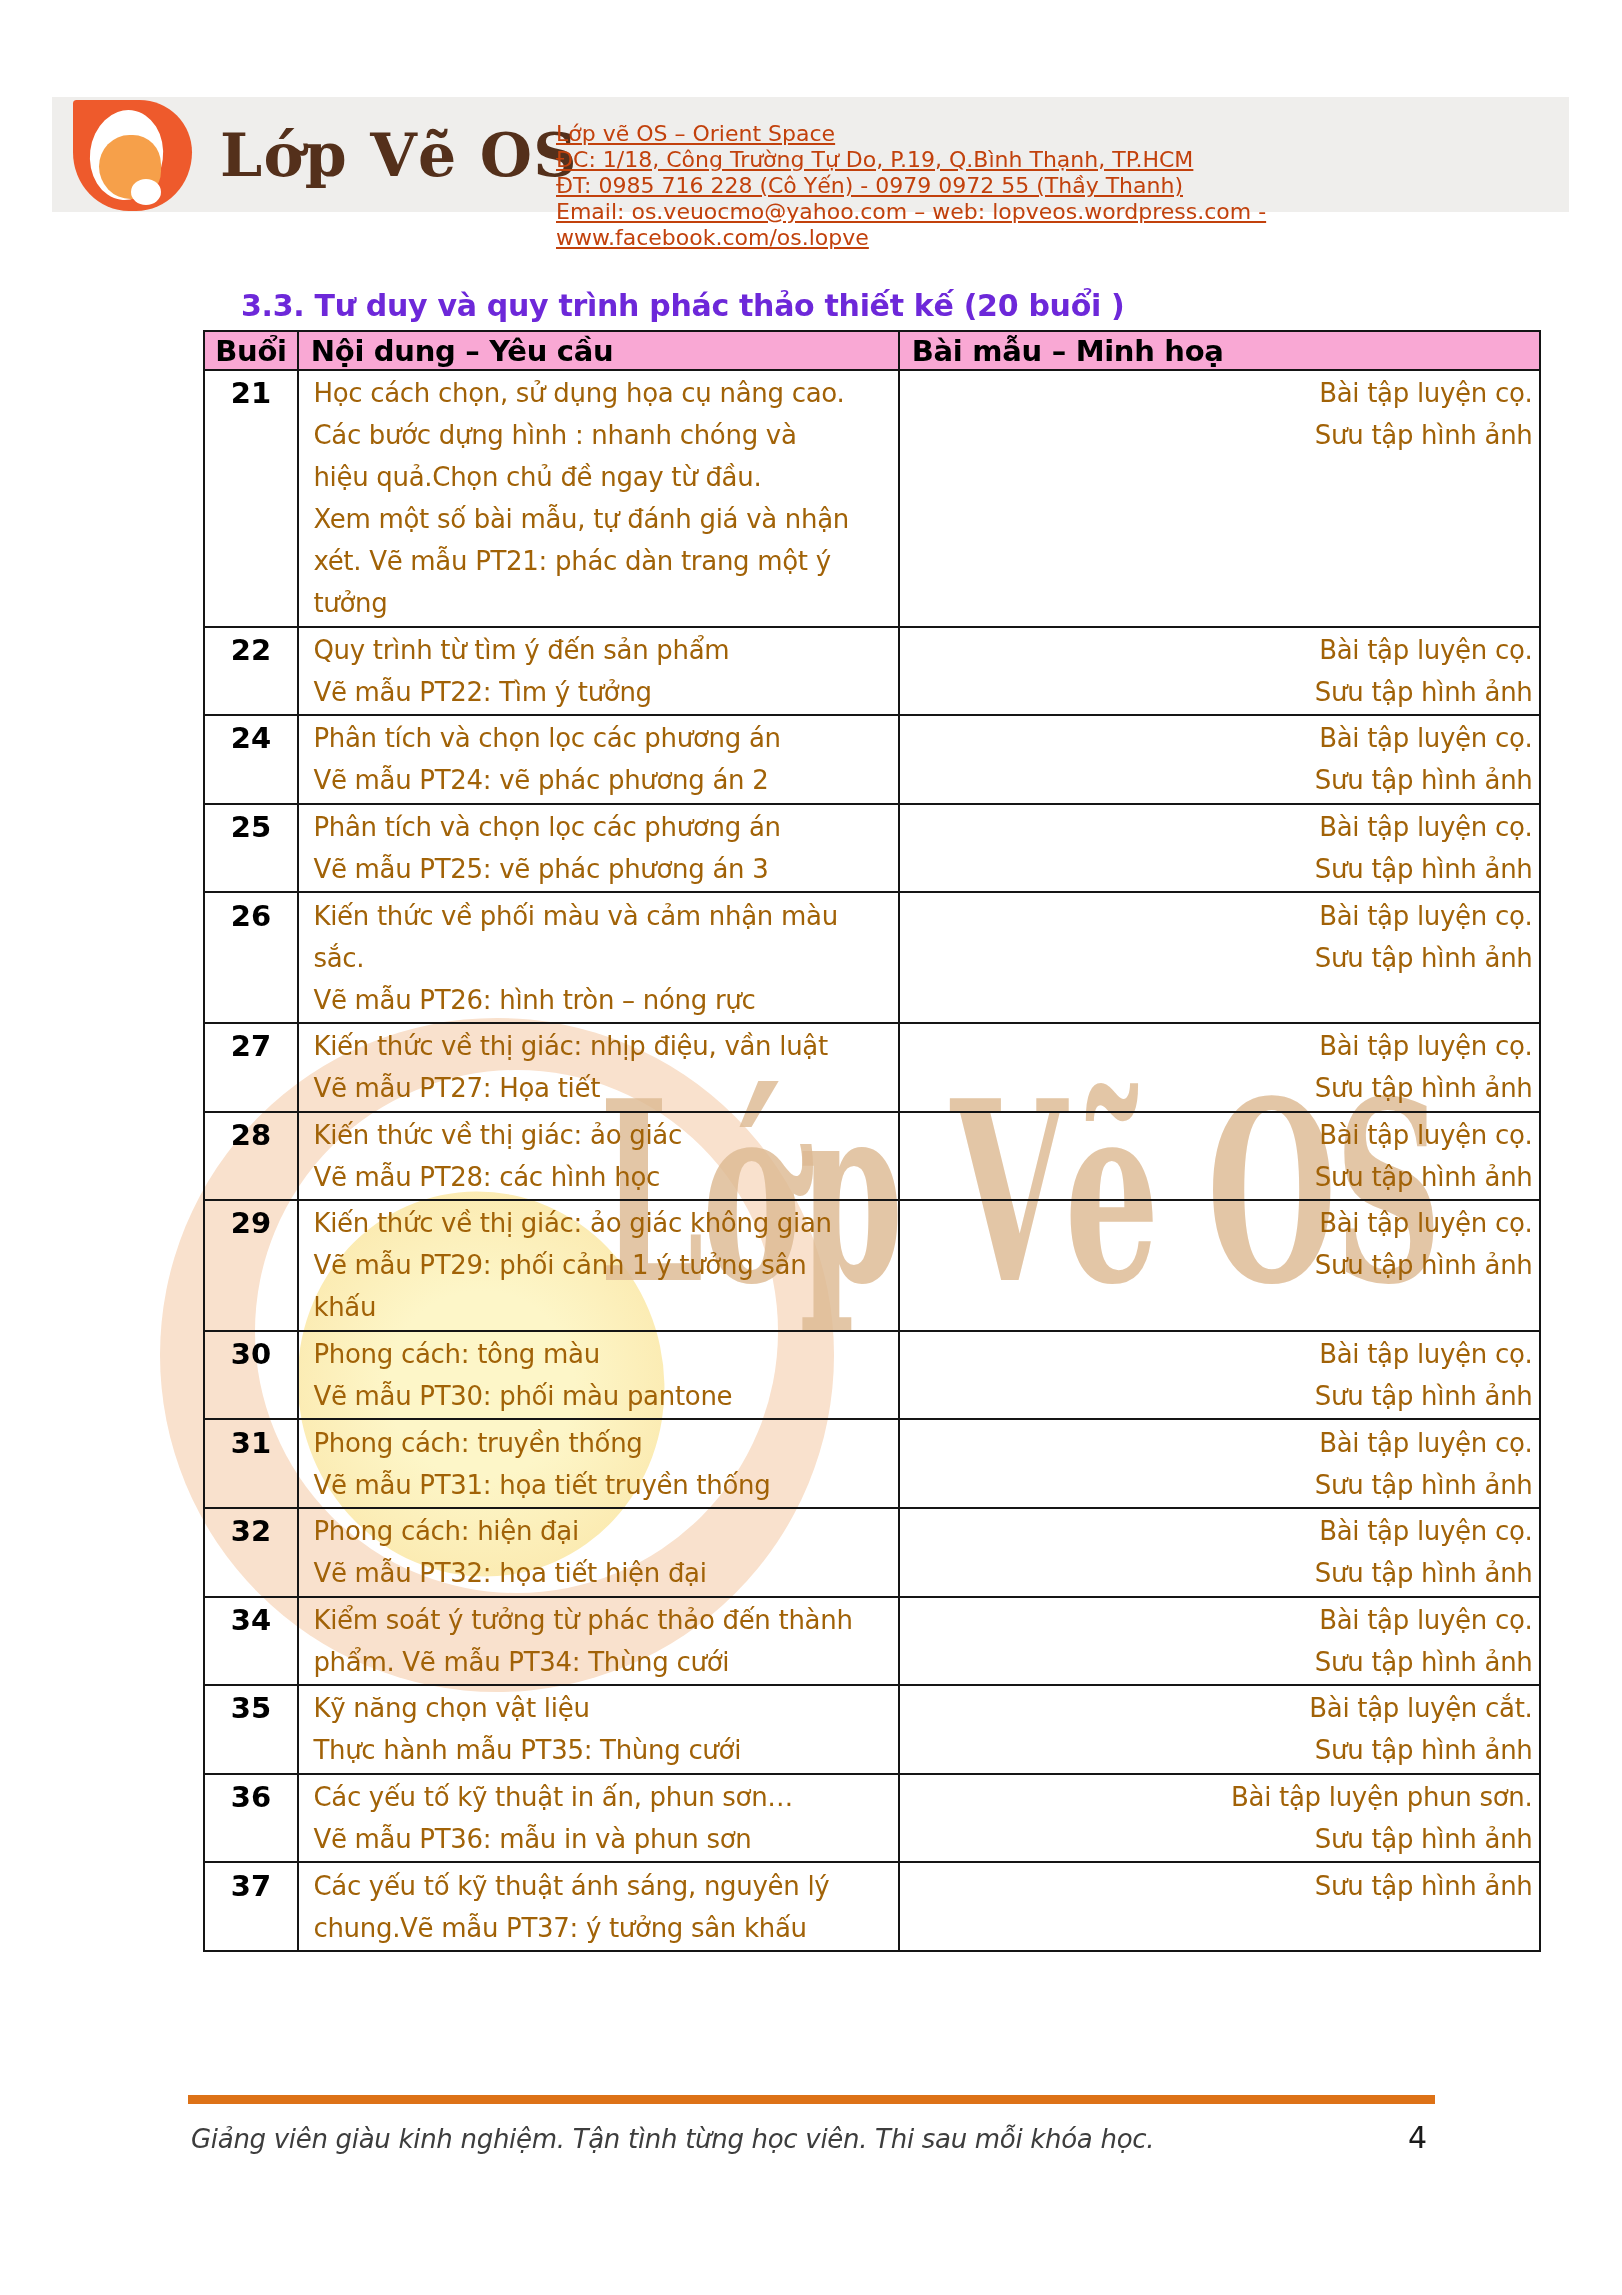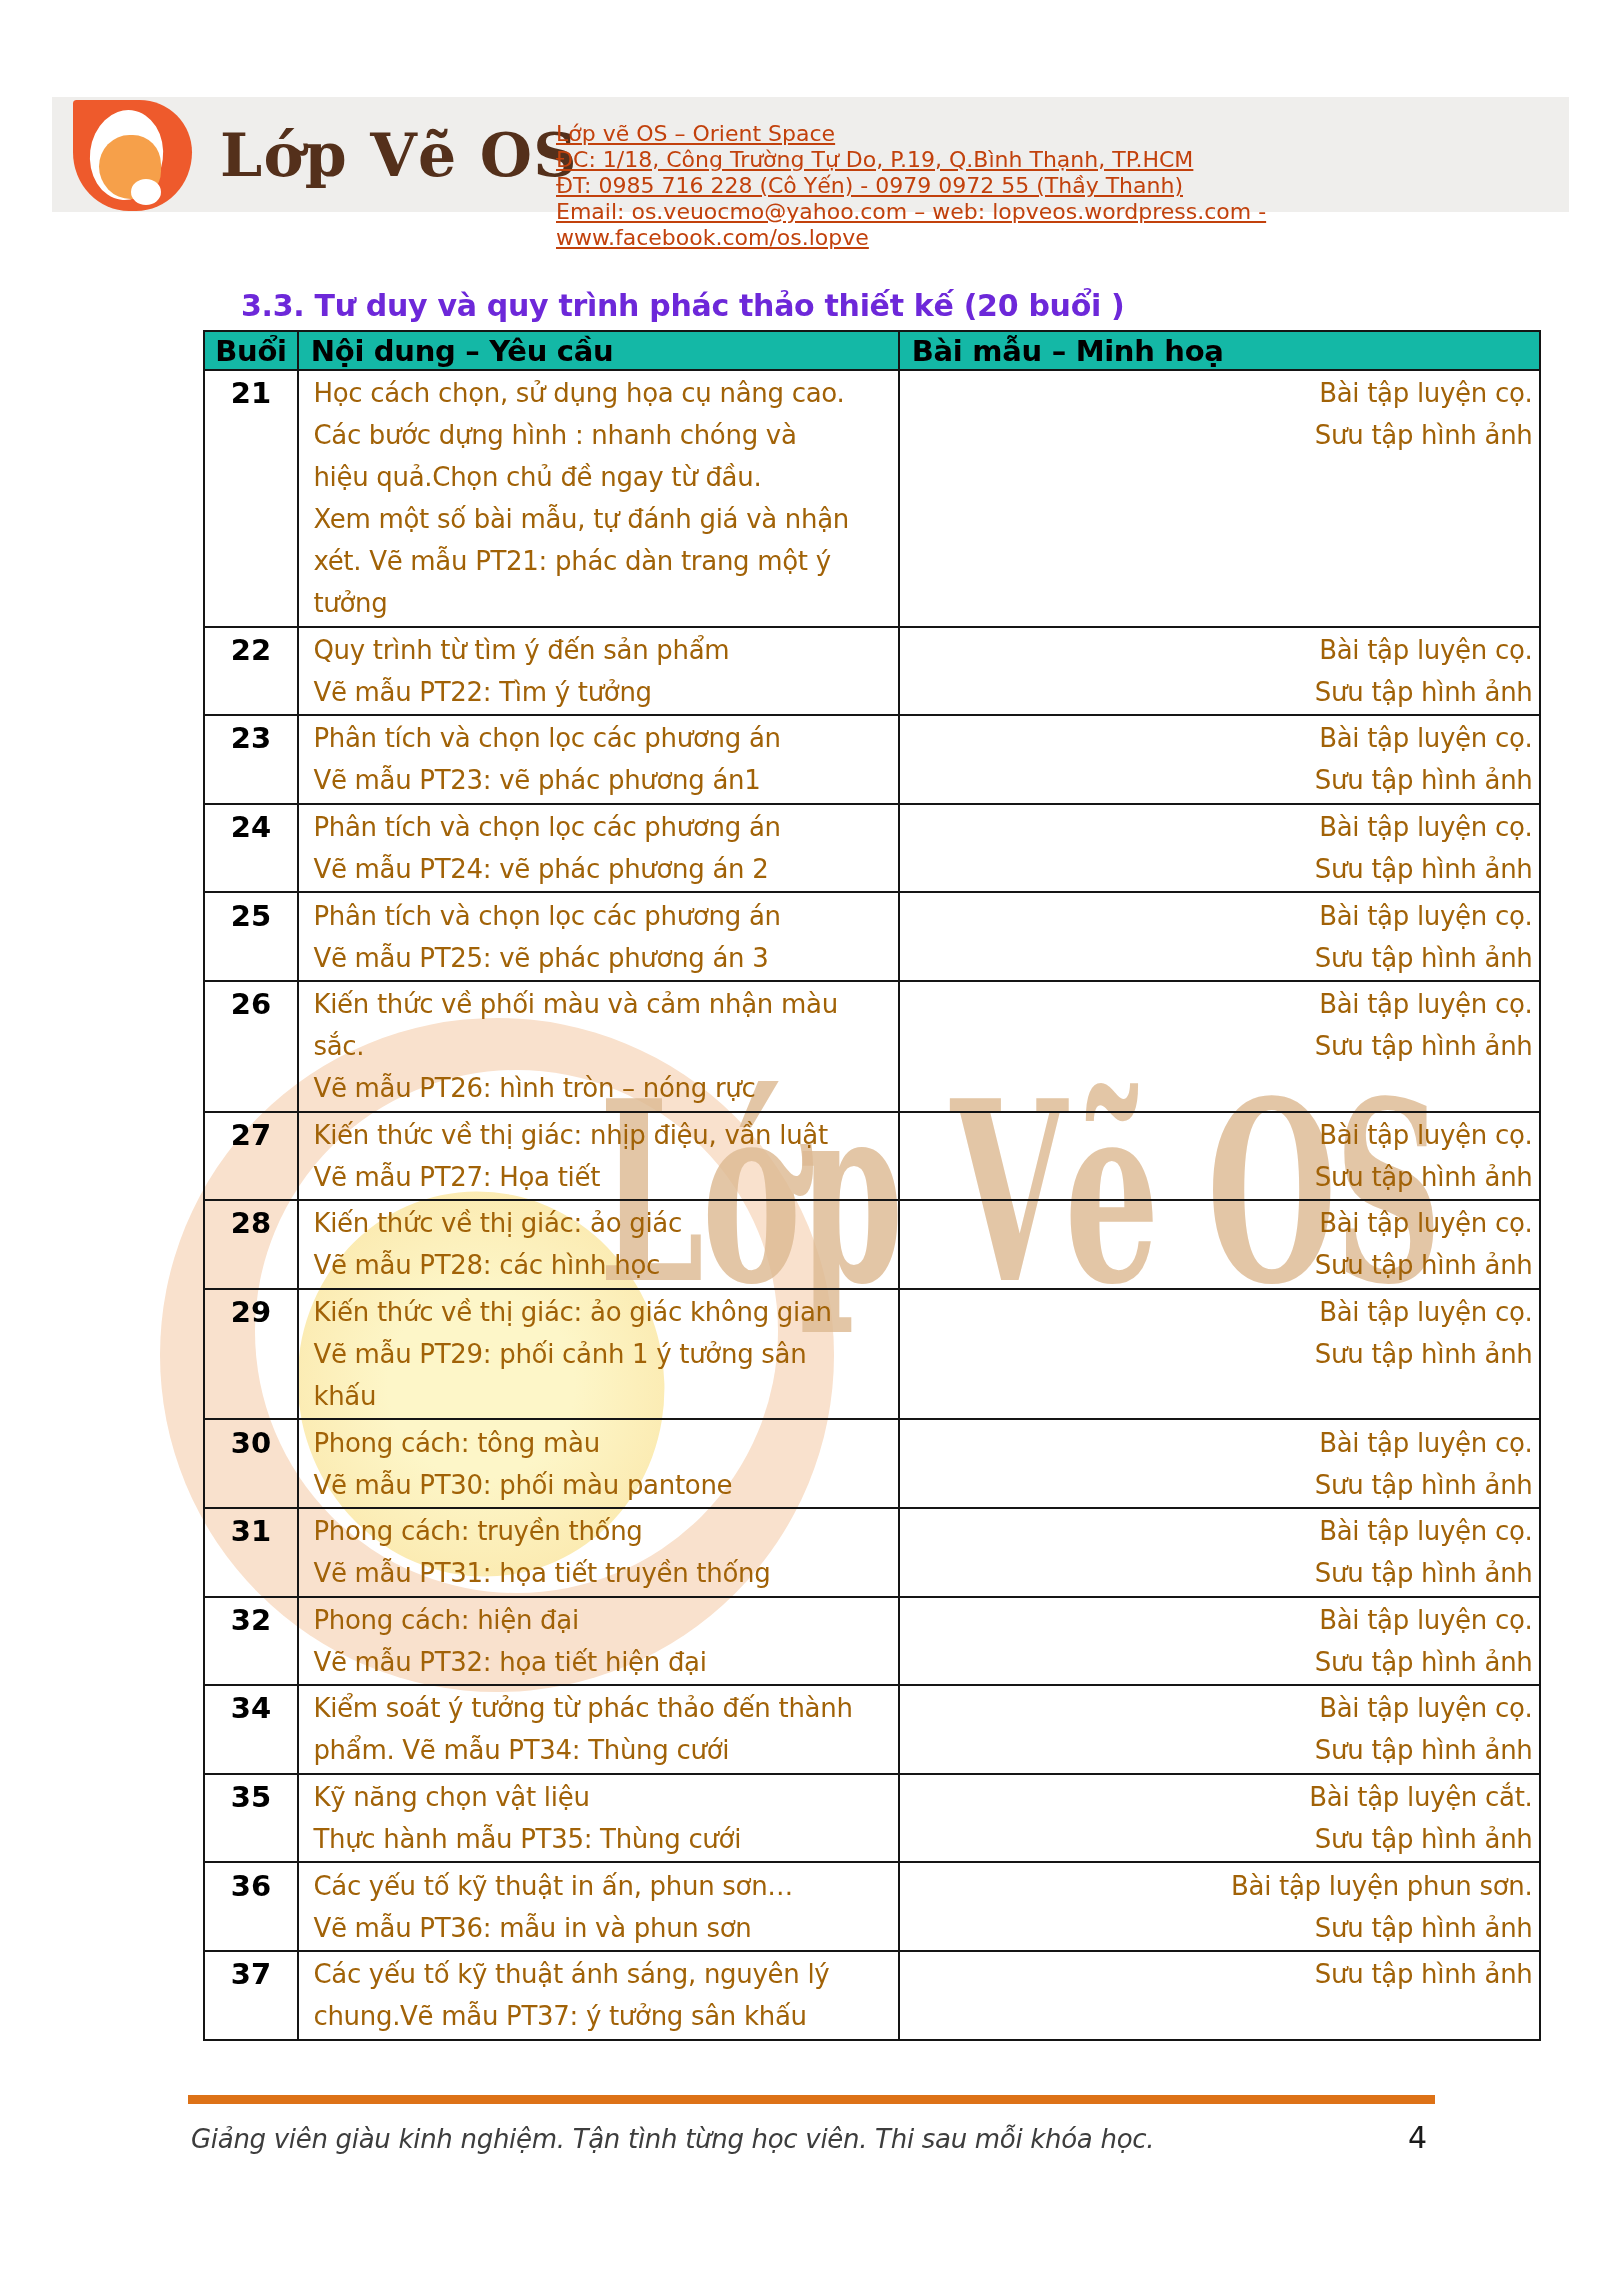--- a/index.html
+++ b/index.html
@@ -95,21 +95,21 @@
   .course-table col.w-num     { width:94px; }
   .course-table col.w-content { width:601px; }
   .course-table col.w-sample  { width:641px; }
   .course-table th, .course-table td {
     border:2px solid #151515;
     vertical-align:top;
     background:transparent;
   }
   .course-table th {
     height:39px;
-    background:#14b8a6;
+    background:#f9a8d4;
     font-size:29px; font-weight:bold; color:#000;
     text-align:left; vertical-align:middle;
     padding-left:11.8px; letter-spacing:-0.3px;
   }
   .course-table th.h-num { text-align:center; padding-left:0; }
   .c-num {
     font-size:29px; font-weight:bold; color:#000;
     text-align:center; line-height:42px; padding-top:1.3px;border-radius:23px;
   }
   .c-content, .c-sample {
@@ -189,27 +189,20 @@
   </tr>
 
   <tr>
     <td class="c-num">22</td>
     <td class="c-content">Quy trình từ tìm ý đến sản phẩm
 Vẽ mẫu PT22: Tìm ý tưởng</td>
     <td class="c-sample">Bài tập luyện cọ.
 Sưu tập hình ảnh</td>
   </tr>
 
-  <tr>
-    <td class="c-num">23</td>
-    <td class="c-content">Phân tích và chọn lọc các phương án
-Vẽ mẫu PT23: vẽ phác phương án1</td>
-    <td class="c-sample">Bài tập luyện cọ.
-Sưu tập hình ảnh</td>
-  </tr>
 
   <tr>
     <td class="c-num">24</td>
     <td class="c-content">Phân tích và chọn lọc các phương án
 Vẽ mẫu PT24: vẽ phác phương án 2</td>
     <td class="c-sample">Bài tập luyện cọ.
 Sưu tập hình ảnh</td>
   </tr>
 
   <tr>

